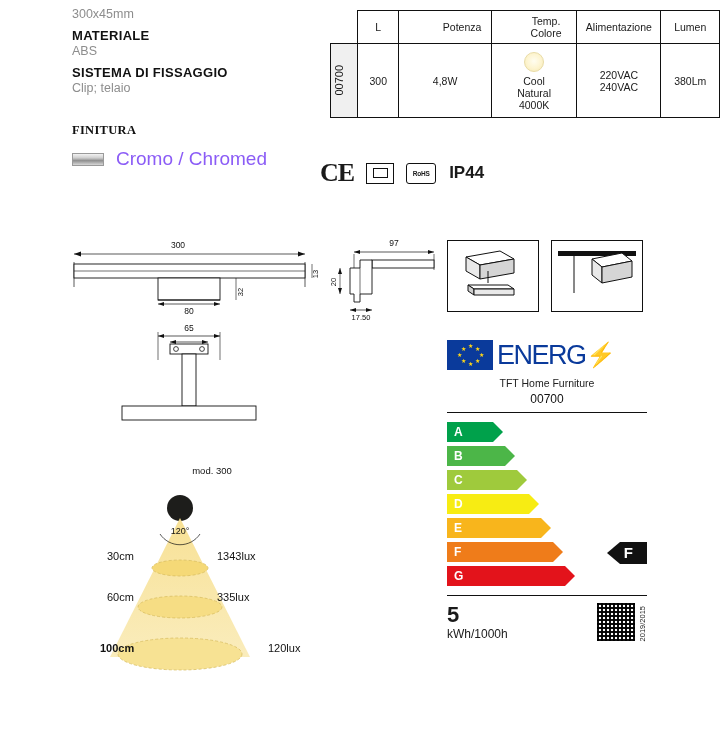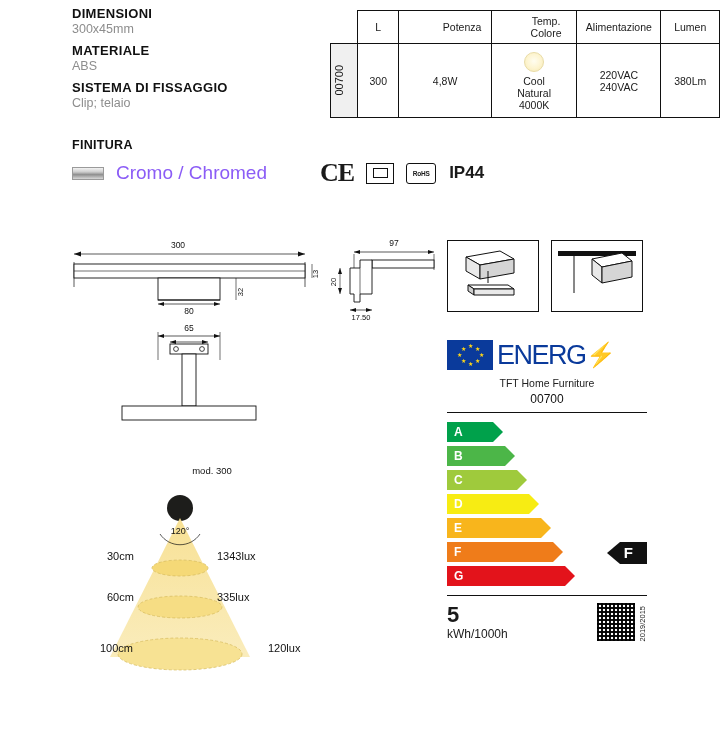--- a/index.html
+++ b/index.html
@@ -9,21 +9,21 @@
     font-family:"Liberation Sans", sans-serif;
     color:#1a1a1a;
     overflow:hidden;
   }
   .abs { position:absolute; }
 
   
   #specs { left:72px; top:6px; width:240px; }
   .spec-title { font-size:13px; font-weight:bold; letter-spacing:0.3px; color:#111; }
   .spec-val { font-size:12.5px; color:#8d8d8d; margin:1px 0 7px 0; }
-  .finitura-title { font-size:12.5px; font-weight:bold; letter-spacing:0.3px; color:#111; }
+  .finitura-title { font-size:12.5px; font-weight:bold; letter-spacing:0.3px; color:#111;font-family:Liberation Serif, serif; }
   .finish-row { display:flex; align-items:center; margin-top:10px; }
   .finish-swatch {
     width:30px; height:11px; border:1px solid #9a9a9a;
     background:linear-gradient(to bottom,#f2f2f2 0%,#cfcfcf 35%,#8f8f8f 60%,#d8d8d8 100%);
     margin-right:12px;
   }
   .finish-label { font-size:19px; color:#8b5cf6; }
 
   
   #spec-table { left:330px; top:10px; }
@@ -82,21 +82,20 @@
       background-blend-mode:multiply; }
 
   
   #iconboxes { left:447px; top:240px; display:flex; gap:12px; }
   .ibox { width:90px; height:70px; border:1px solid #111; position:relative; overflow:hidden; }
 </style>
 </head>
 <body>
 
 <div class="abs" id="specs">
-  <div class="spec-title">DIMENSIONI</div>
   <div class="spec-val">300x45mm</div>
   <div class="spec-title">MATERIALE</div>
   <div class="spec-val">ABS</div>
   <div class="spec-title">SISTEMA DI FISSAGGIO</div>
   <div class="spec-val">Clip; telaio</div>
 
   <div class="finitura-title" style="margin-top:28px;">FINITURA</div>
   <div class="finish-row">
     <div class="finish-swatch"></div>
     <div class="finish-label">Cromo / Chromed</div>
@@ -259,21 +258,21 @@
 
     <ellipse cx="108" cy="86" rx="28" ry="8" fill="#f5d977" stroke="#d9bf63" stroke-width="0.8" stroke-dasharray="3 2"></ellipse>
     <ellipse cx="108" cy="125" rx="42" ry="11" fill="#f6dd84" stroke="#d9bf63" stroke-width="0.8" stroke-dasharray="3 2"></ellipse>
     <ellipse cx="108" cy="172" rx="62" ry="16" fill="#f7e293" stroke="#d9bf63" stroke-width="0.8" stroke-dasharray="3 2"></ellipse>
   </svg>
 
   <div class="abs beam-txt" style="left:35px; top:85px;">30cm</div>
   <div class="abs beam-txt" style="left:145px; top:85px;">1343lux</div>
   <div class="abs beam-txt" style="left:35px; top:126px;">60cm</div>
   <div class="abs beam-txt" style="left:145px; top:126px;">335lux</div>
-  <div class="abs beam-txt" style="left:28px; top:177px;">100cm</div>
+  <div class="abs beam-txt" style="left:28px; top:177px;font-weight:bold;">100cm</div>
   <div class="abs beam-txt" style="left:172px; top:177px;margin-left:24px;">120lux</div>
 </div>
 
 <div class="abs" id="energy">
   <div class="en-head">
     <div class="eu-flag">
       <span class="star" style="left:21px; top:3px;">★</span>
       <span class="star" style="left:28px; top:6px;">★</span>
       <span class="star" style="left:32px; top:12px;">★</span>
       <span class="star" style="left:28px; top:18px;">★</span>

